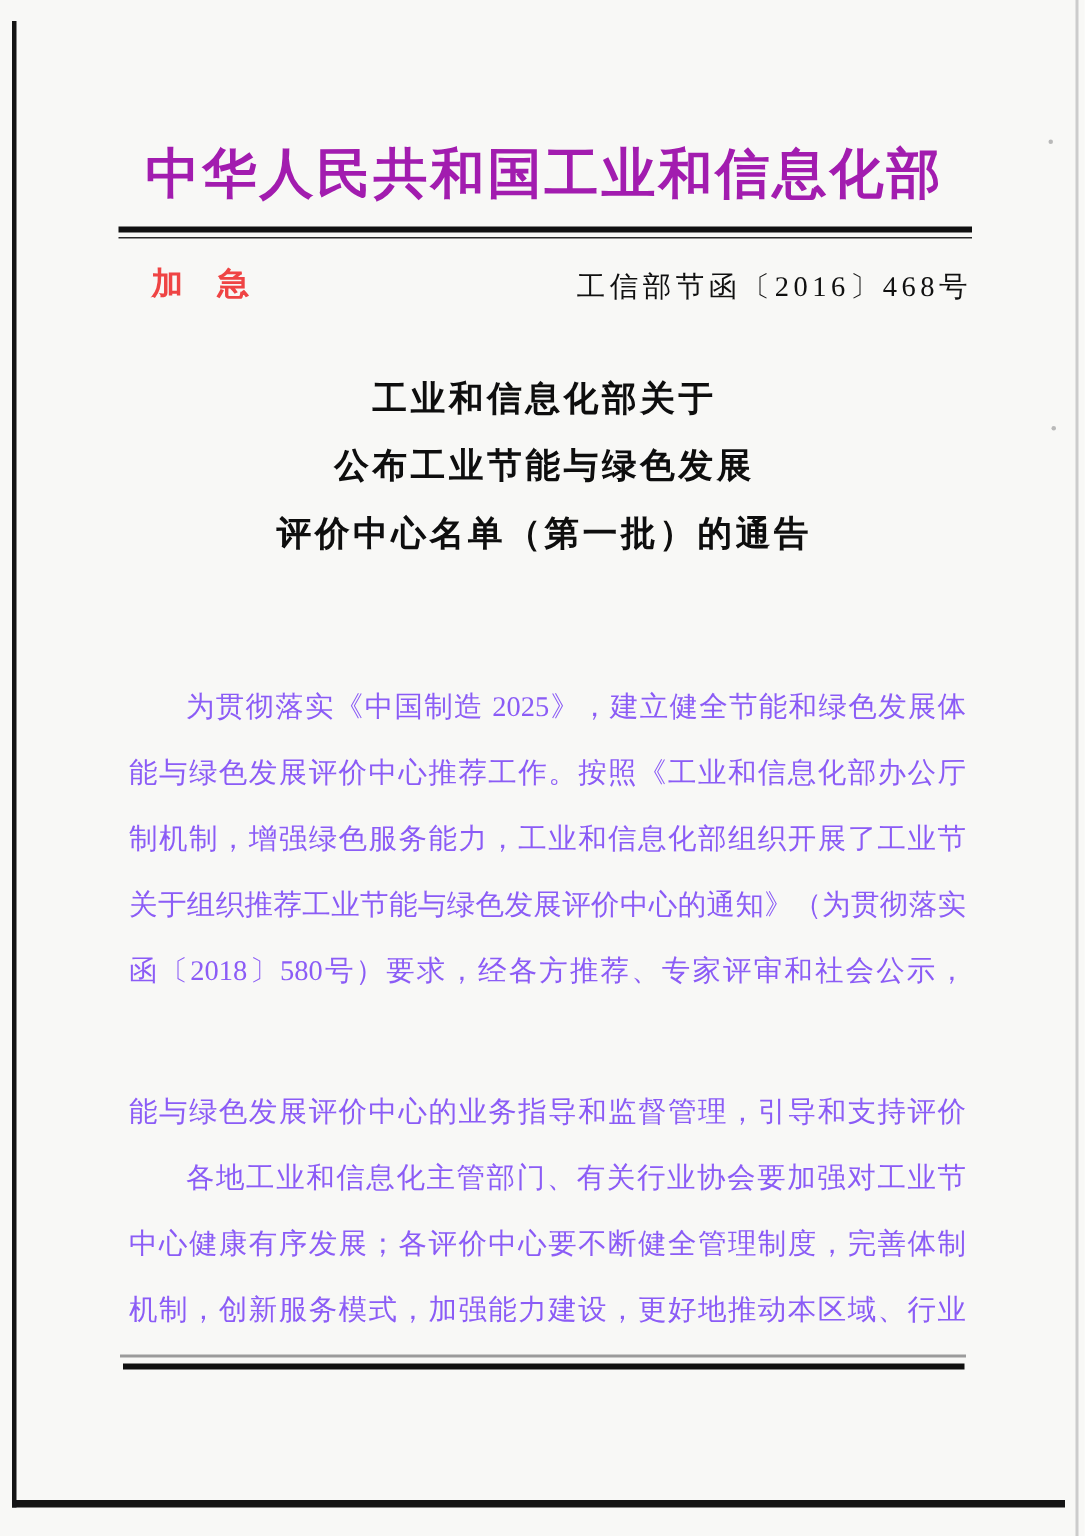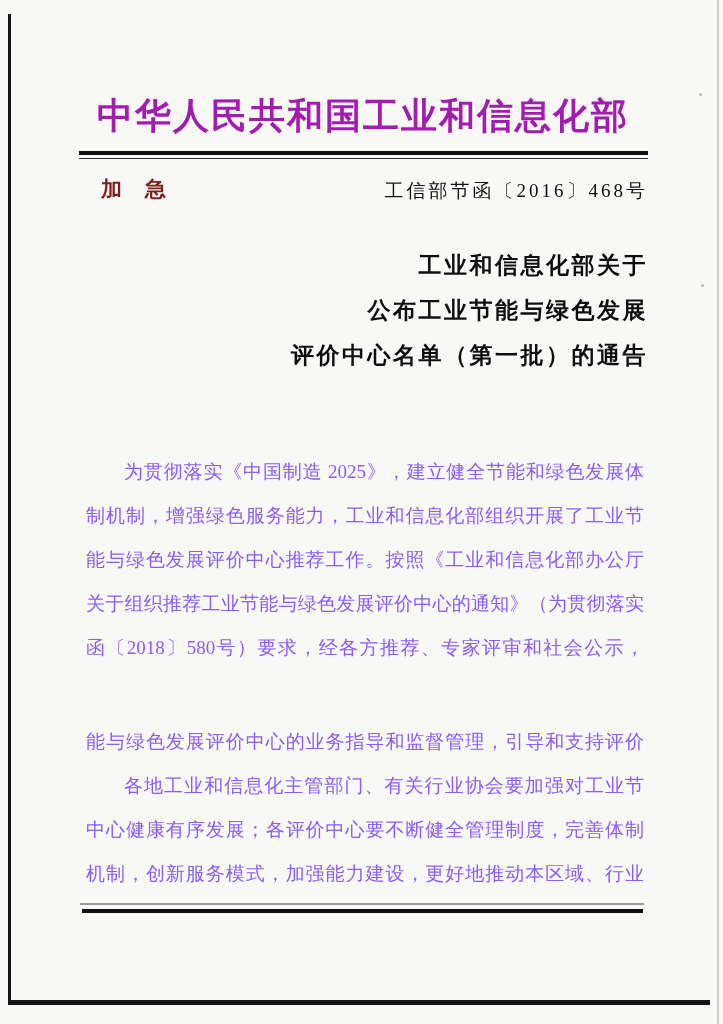--- a/index.html
+++ b/index.html
@@ -86,42 +86,42 @@
   }
 
   
   .urgent {
     position: absolute;
     left: 101px;
     top: 175px;
     font-size: 21px;
     font-weight: bold;
     letter-spacing: 1px;
-    color: #7f1d1d;
+    color: #ef4444;
     text-align: right;
   }
   .docnum {
     position: absolute;
     top: 178px;
     right: 75px;
     font-size: 19px;
     letter-spacing: 3px;
     font-weight: 500;
     color: #101010;
     white-space: nowrap;
     text-align: right;
   }
 
   
   .title-block {
     position: absolute;
     left: 78px;
     top: 243px;
     width: 570px;
-    text-align: right;
+    text-align: center;
   }
   .title-line {
     font-size: 23px;
     font-weight: bold;
     letter-spacing: 2.5px;
     line-height: 45px;
     color: #0e0e0e;
     white-space: nowrap;
   }
 
@@ -190,22 +190,22 @@
   <div class="docnum">工信部节函〔2016〕468号</div>
 
   <div class="title-block">
     <div class="title-line">工业和信息化部关于</div>
     <div class="title-line">公布工业节能与绿色发展</div>
     <div class="title-line">评价中心名单（第一批）的通告</div>
   </div>
 
   <div class="para para-1">
     <div class="body-line just indent">为贯彻落实《中国制造 2025》，建立健全节能和绿色发展体</div>
+    <div class="body-line just">能与绿色发展评价中心推荐工作。按照《工业和信息化部办公厅</div>
     <div class="body-line just">制机制，增强绿色服务能力，工业和信息化部组织开展了工业节</div>
-    <div class="body-line just">能与绿色发展评价中心推荐工作。按照《工业和信息化部办公厅</div>
     <div class="body-line just">关于组织推荐工业节能与绿色发展评价中心的通知》（为贯彻落实</div>
     <div class="body-line just">函〔2018〕580号）要求，经各方推荐、专家评审和社会公示，</div>
   </div>
 
   <div class="para para-2">
     <div class="body-line just">能与绿色发展评价中心的业务指导和监督管理，引导和支持评价</div>
     <div class="body-line just indent">各地工业和信息化主管部门、有关行业协会要加强对工业节</div>
     <div class="body-line just">中心健康有序发展；各评价中心要不断健全管理制度，完善体制</div>
     <div class="body-line just">机制，创新服务模式，加强能力建设，更好地推动本区域、行业</div>
   </div>

